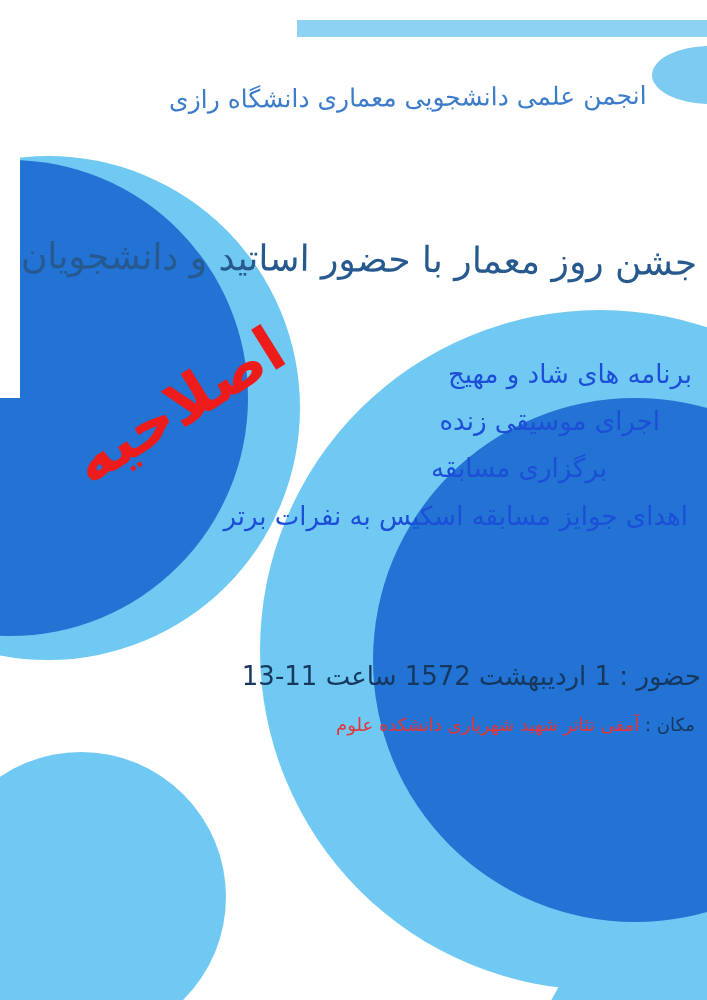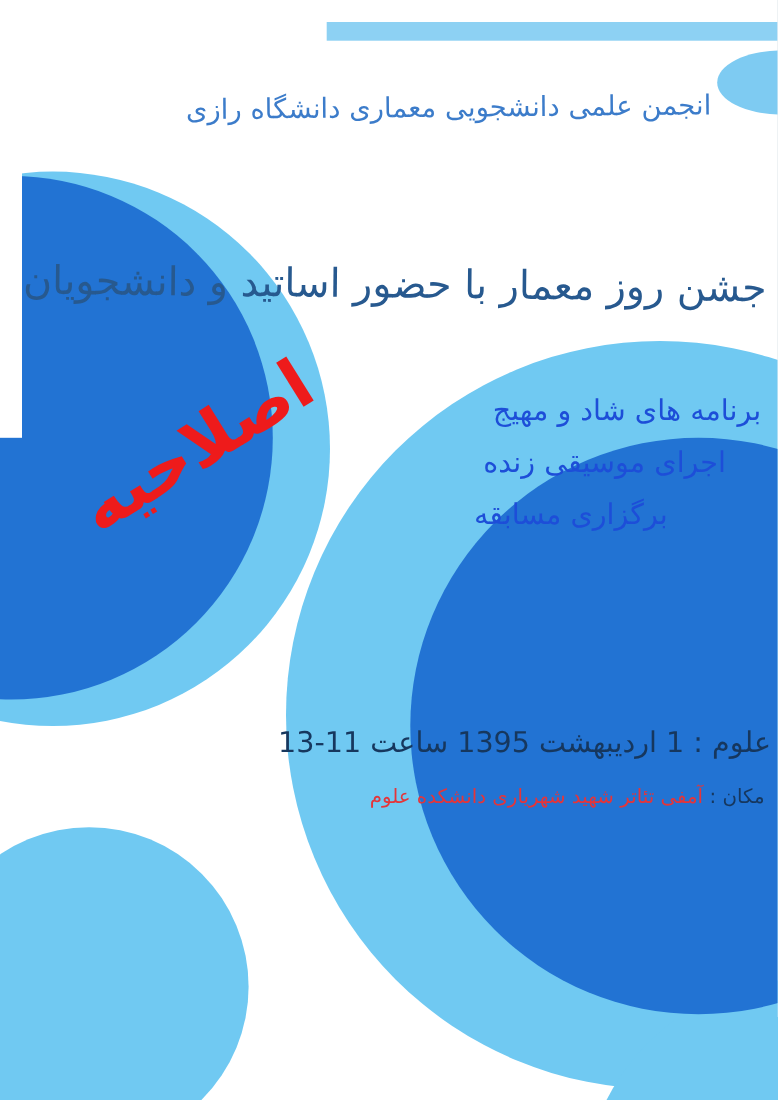--- a/index.html
+++ b/index.html
@@ -72,22 +72,23 @@
   <div class="txt assoc">انجمن علمی دانشجویی معماری دانشگاه رازی</div>
 
 
   <div class="txt title">جشن روز معمار با حضور اساتید و دانشجویان</div>
 
   <div class="stamp">اصلاحیه</div>
 
   <div class="txt prog prog-1">برنامه های شاد و مهیج</div>
   <div class="txt prog prog-2">اجرای موسیقی زنده</div>
   <div class="txt prog prog-3">برگزاری مسابقه</div>
+  <div class="txt prog prog-4">اهدای جوایز مسابقه اسکیس به نفرات برتر</div>
 
   <div class="txt time-line">
-    <span>علوم : </span><span>1 اردیبهشت 1395  ساعت 11-13</span>
+    <span>حضور : </span><span>1 اردیبهشت 1572  ساعت 11-13</span>
   </div>
 
   <div class="txt loc-line">
     <span>مکان : </span><span class="loc-value">آمفی تئاتر شهید شهریاری دانشکده علوم</span>
   </div>
 
 </div>
 
 </body></html>

